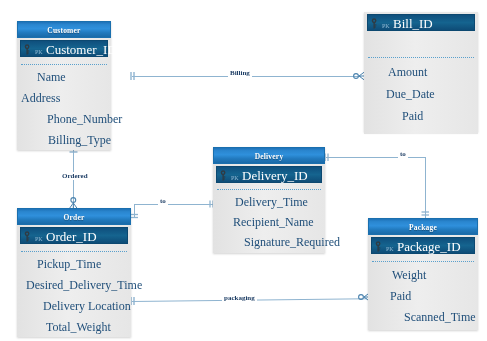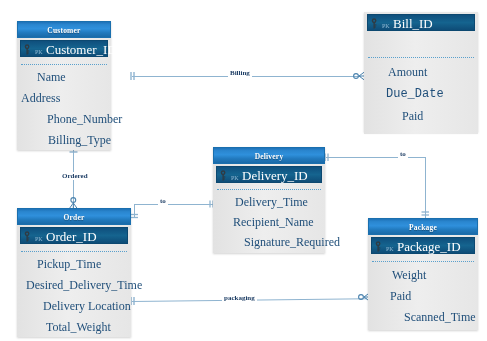--- a/index.html
+++ b/index.html
@@ -214,21 +214,21 @@
           <circle cx="4" cy="3" r="1" fill="#15648f"></circle>
           <rect x="3.3" y="4.5" width="1.5" height="7" fill="#2f3b44"></rect>
           <rect x="4.8" y="7" width="1.6" height="1.2" fill="#2f3b44"></rect>
           <rect x="4.8" y="9.2" width="1.2" height="1.1" fill="#2f3b44"></rect>
         </svg>
         <span class="pk-label">PK</span>
         <span class="pk-name">Bill_ID</span>
       </div>
       <div class="pk-sep" style="top:43px;"></div>
       <div class="attr" style="left:24px; top:51px;">Amount</div>
-      <div class="attr" style="left:22px; top:73px;font-family:Liberation Mono, monospace;">Due_Date</div>
+      <div class="attr" style="left:22px; top:73px;">Due_Date</div>
       <div class="attr" style="left:38px; top:95px;">Paid</div>
     </div>
   </div>
 
   <div class="entity" style="left:213px; top:147px; width:112px; height:106px;">
     <div class="entity-body">
       <div class="entity-title">Delivery</div>
       <div class="pk-row">
         <svg class="pk-key" viewBox="0 0 10 12">
           <circle cx="4" cy="3" r="2.6" fill="#2f3b44"></circle>

